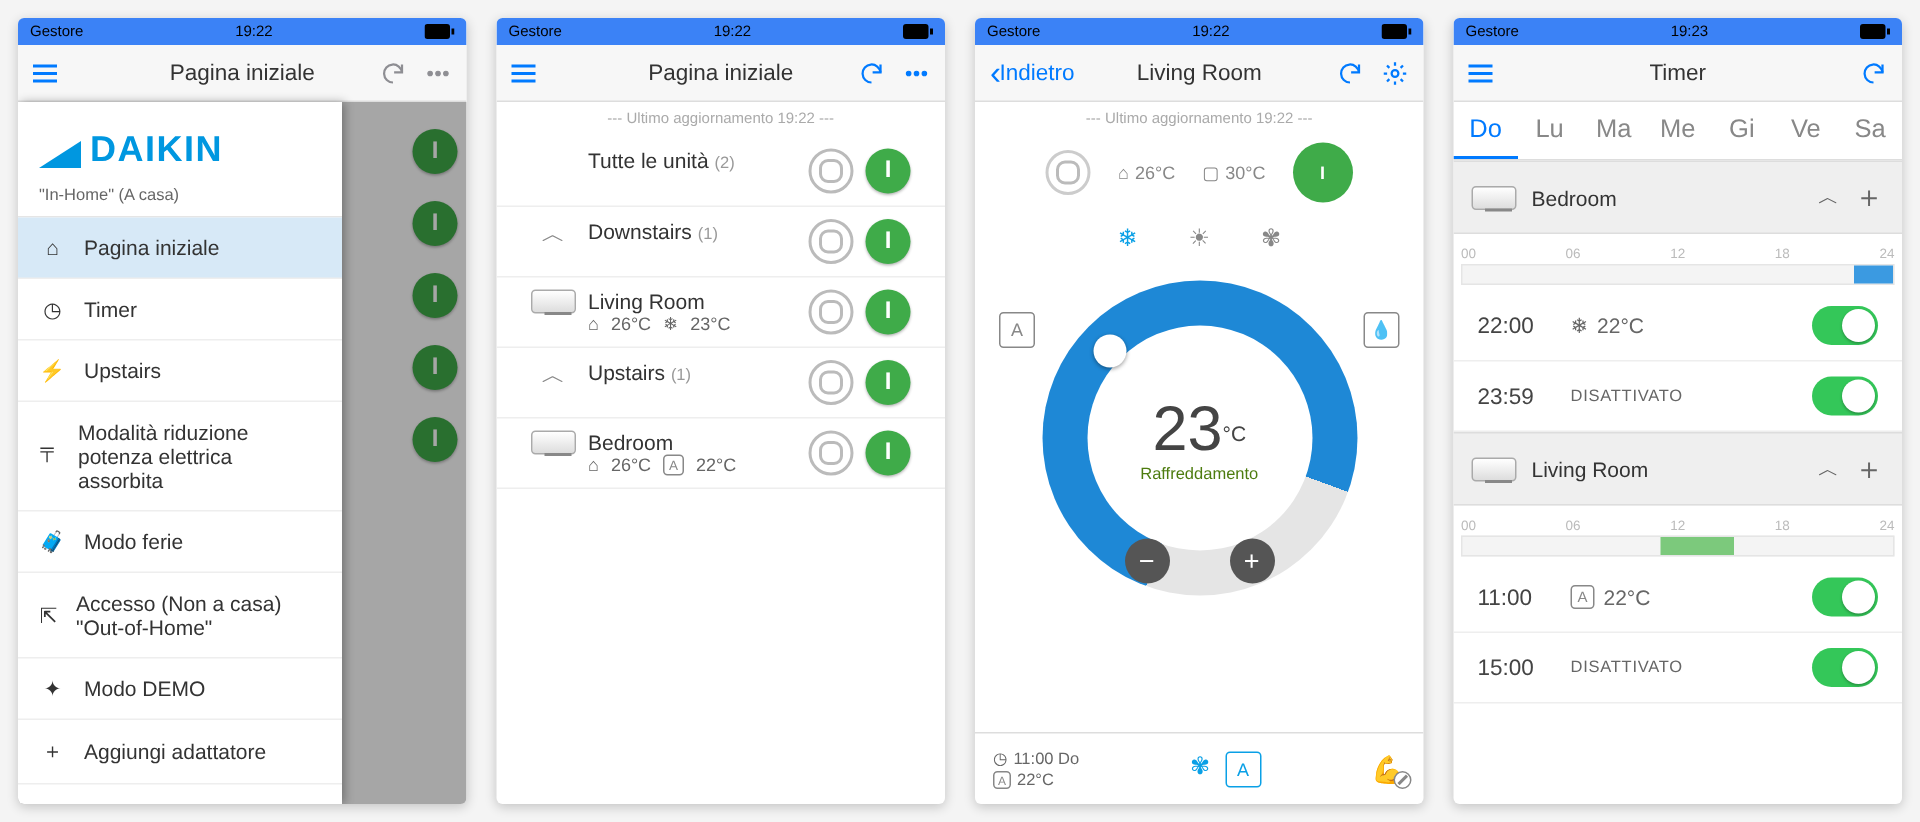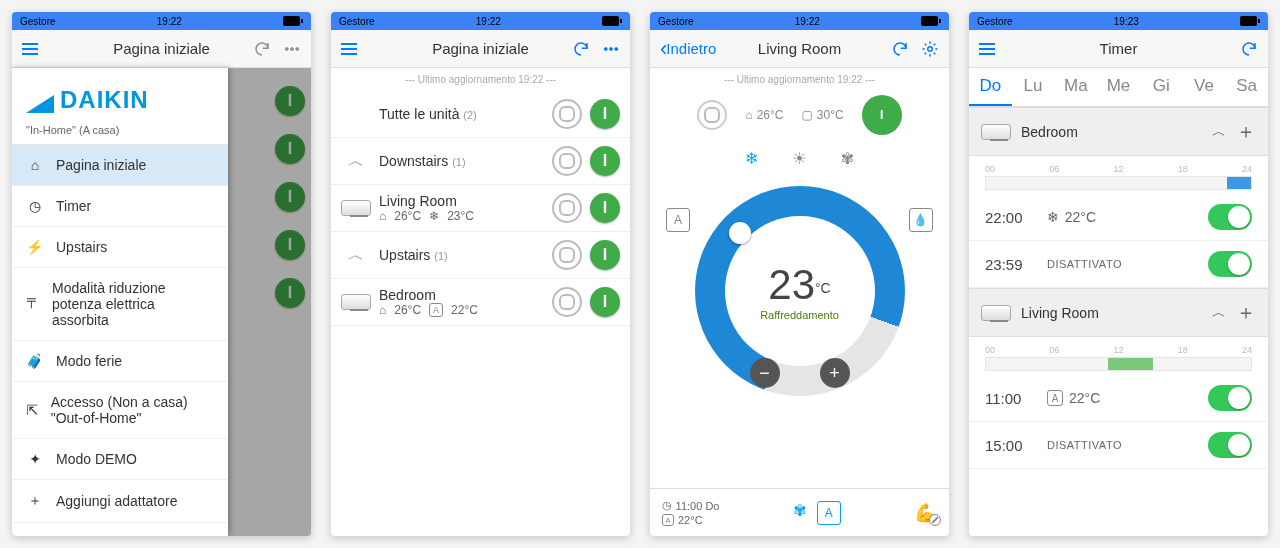--- a/index.html
+++ b/index.html
@@ -29,21 +29,21 @@
 .sidebar .logo { font-size:24px; font-weight:700; letter-spacing:1px; color:#0097e0;}
 .sidebar .logo-tri { display:inline-block; width:0; height:0; border-style:solid; border-width:0 0 18px 28px; border-color:transparent transparent #0097e0 transparent; vertical-align:middle; margin-right:6px;}
 .sidebar .caption { font-size:11px; color:#666; padding:0 14px 8px;}
 .menu { border-top:1px solid #e5e5e5; }
 .menu-item { display:flex; align-items:center; gap:12px; padding:12px 14px; border-bottom:1px solid #eee; font-size:14px; color:#333;}
 .menu-item.active{ background:#d7e9f7;}
 .menu-ico { width:18px; display:flex; justify-content:center;}
 
 
 .update-line { font-size:10px; color:#aaa; text-align:center; padding:6px 0;}
-.listrow { display:flex; align-items:center; padding:8px 10px; border-bottom:1px solid #eee; gap:8px;}
+.listrow { display:flex; padding:8px 23px; border-bottom:1px solid #eee; gap:8px;}
 .listrow .lr-icon{ width:30px; display:flex; justify-content:center; color:#888;}
 .listrow .lr-text{ flex:1; }
 .listrow .lr-text .t1{ font-size:14px; color:#333;}
 .listrow .lr-text .t1 .cnt{ font-size:11px; color:#999;}
 .listrow .lr-text .t2{ font-size:12px; color:#666; display:flex; gap:8px; align-items:center;}
 .circbtn{ width:30px; height:30px; border-radius:15px; border:2px solid #bbb; display:flex; align-items:center; justify-content:center;}
 .circbtn.inner::after{ content:""; width:12px;height:12px;border-radius:6px; border:2px solid #bbb;}
 .ac-thumb{ width:30px; height:16px; border:1px solid #aaa; border-radius:3px; background:linear-gradient(#fff,#ddd); position:relative;}
 .ac-thumb::after{content:""; position:absolute; bottom:-2px; right:2px; width:18px; height:2px; background:#888;}
 
@@ -75,21 +75,21 @@
 .muscle .no::after{content:"";position:absolute;left:1px;top:4px;width:8px;height:1.5px;background:#888;transform:rotate(-45deg);}
 
 
 .daytabs{ display:flex; border-bottom:1px solid #ddd;}
 .daytabs .dt{ flex:1; text-align:center; padding:8px 0; font-size:17px; color:#888;}
 .daytabs .dt.sel{ color:#007aff; border-bottom:2px solid #007aff;}
 .roomhdr{ display:flex; align-items:center; gap:10px; padding:10px 12px; background:#efefef; border-top:1px solid #ddd; border-bottom:1px solid #ddd;}
 .roomhdr .rh-title{ flex:1; font-size:14px; color:#333;}
 .chev{ font-size:14px; color:#666;}
 .plus{ font-size:20px; color:#666;}
-.timeline{ padding:8px 16px 4px; }
+.timeline{ padding:8px 5px 4px; }
 .tl-labels{ display:flex; justify-content:space-between; font-size:9px; color:#bbb;}
 .tl-bar{ position:relative; height:14px; background:#f4f4f4; border:1px solid #e5e5e5; margin-top:2px;}
 .tl-seg{ position:absolute; top:0; bottom:0;}
 .trow{ display:flex; align-items:center; padding:10px 16px; border-bottom:1px solid #eee; gap:12px; font-size:15px; color:#444;}
 .trow .ttime{ width:50px;}
 .trow .tmode{ flex:1; display:flex; align-items:center; gap:6px; font-size:14px; color:#666;}
 .trow .tmode.off{ font-size:11px; letter-spacing:0.5px;}
 .switch{ width:44px;height:26px;border-radius:13px;background:#34c759;position:relative;}
 .switch::after{content:"";position:absolute;right:2px;top:2px;width:22px;height:22px;border-radius:11px;background:#fff;box-shadow:0 1px 2px rgba(0,0,0,.3);}
 

